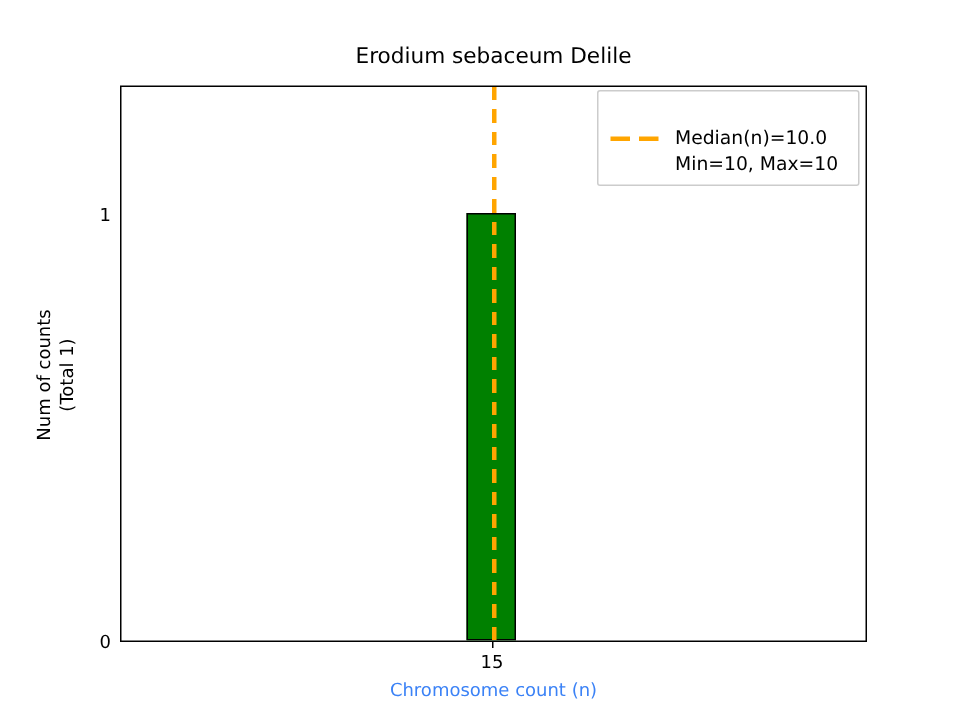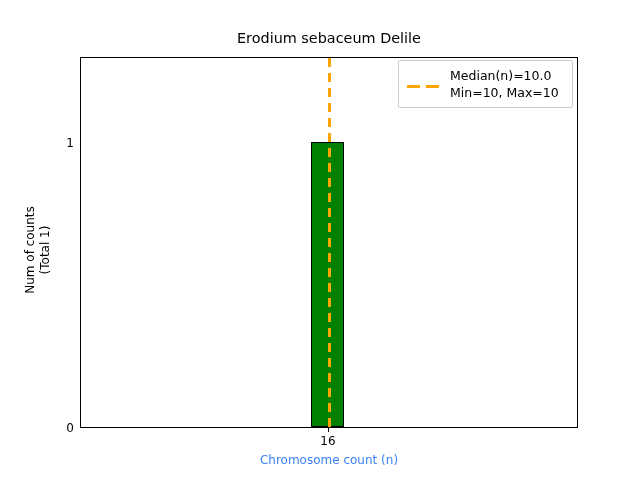--- a/index.html
+++ b/index.html
@@ -134,21 +134,22 @@
     top: 60px;
     width: 175px;
     box-sizing: border-box;
     border: 1px solid #cccccc;
     background: #ffffff;
     border-radius: 2px;
     padding: 6px 8px 6px 7px;
   }
   #legend-row {
     display: flex;
-    align-items: center;
+    align-items: flex-start;
+    margin-top: 16px;
   }
   #legend-swatch {
     flex: 0 0 auto;
     width: 36px;
     height: 12px;
     margin-top: 3px;
     margin-right: 8px;
     position: relative;
   }
   #legend-swatch i {
@@ -169,21 +170,21 @@
 </head>
 <body>
 
 <div id="figure">
 
   <div id="chart-title">Erodium sebaceum Delile</div>
 
   <div class="ytick-label" style="top:422px;">0</div>
   <div class="ytick-label" style="top:137px;">1</div>
 
-  <div class="xtick-label" style="left:298px;">16</div>
+  <div class="xtick-label" style="left:298px;">15</div>
   <div class="xtick-mark" style="left:327.5px;"></div>
 
   <div id="xlabel">Chromosome count (n)</div>
   <div id="ylabel">Num of counts
 (Total 1)</div>
 
   <div id="plot-area">
 
     <div class="ytick-mark" style="top:86px;"></div>
 

